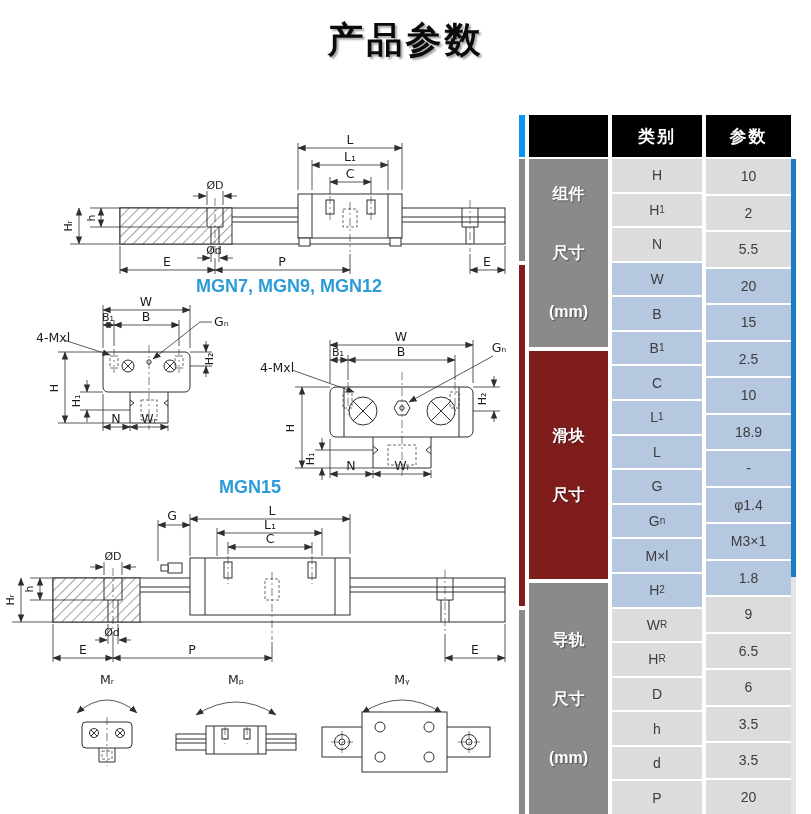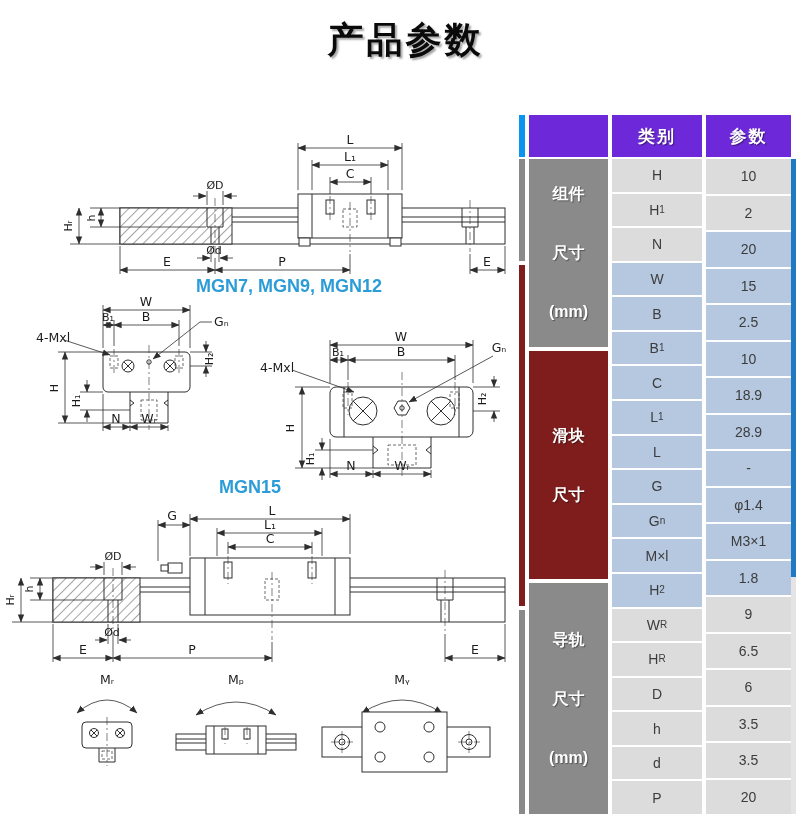--- a/index.html
+++ b/index.html
@@ -13,21 +13,21 @@
   svg.dwg .kf{stroke:#2e2e2e;stroke-width:1;fill:#fff;}
   svg.dwg .dm{stroke:#2e2e2e;stroke-width:.8;fill:none;}
   svg.dwg .cl{stroke:#2e2e2e;stroke-width:.6;fill:none;stroke-dasharray:8 3 2 3;}
   svg.dwg .hd{stroke:#2e2e2e;stroke-width:.7;fill:none;stroke-dasharray:3 2;}
   svg.dwg text.dl{font-size:12.5px;fill:#1c1c1c;font-family:"DejaVu Sans",sans-serif;}
   svg.dwg text.sm{font-size:11px;}
   svg.dwg text.cap{font-size:18px;font-weight:bold;fill:#2b9cd8;font-family:"Liberation Sans",sans-serif;}
   svg.dwg text.mid{text-anchor:middle;}
 
   .ptable{position:absolute;left:519px;top:115px;width:277px;height:699px;}
-  .hcell{height:42px;background:#6d28d9;display:flex;align-items:center;justify-content:center;
+  .hcell{height:42px;background:#000000;display:flex;align-items:center;justify-content:center;
          color:#fff;font-size:17px;font-weight:bold;letter-spacing:2px;
          text-shadow:1px 1px 1px rgba(0,0,0,.45);}
   .strip{position:absolute;left:0;top:0;width:6px;height:100%;}
   .gcol{position:absolute;left:10px;top:0;width:79px;height:100%;}
   .ccol{position:absolute;left:93px;top:0;width:90px;height:100%;}
   .vcol{position:absolute;left:187px;top:0;width:85px;height:100%;}
   .flexcol{position:absolute;left:0;right:0;top:44px;bottom:0;display:flex;flex-direction:column;}
   .gap{row-gap:4px;}
   .gseg{width:100%;gap:32px;}
   .gseg.w3{flex-grow:3;} .gseg.w10{flex-grow:10;} .gseg.w6{flex-grow:6;}
@@ -436,26 +436,26 @@
         <div class="cell g">d</div>
         <div class="cell g">P</div>
       </div>
     </div>
 
     <div class="vcol">
       <div class="hcell">参数</div>
       <div class="flexcol">
         <div class="cell g">10</div>
         <div class="cell g">2</div>
+        <div class="cell g">5.5</div>
         <div class="cell b">20</div>
         <div class="cell b">15</div>
         <div class="cell b">2.5</div>
         <div class="cell b">10</div>
         <div class="cell b">18.9</div>
-        <div class="cell b">28.9</div>
         <div class="cell b">-</div>
         <div class="cell b">φ1.4</div>
         <div class="cell b">M3×1</div>
         <div class="cell b">1.8</div>
         <div class="cell g">9</div>
         <div class="cell g">6.5</div>
         <div class="cell g">6</div>
         <div class="cell g">3.5</div>
         <div class="cell g">3.5</div>
         <div class="cell g">20</div>

